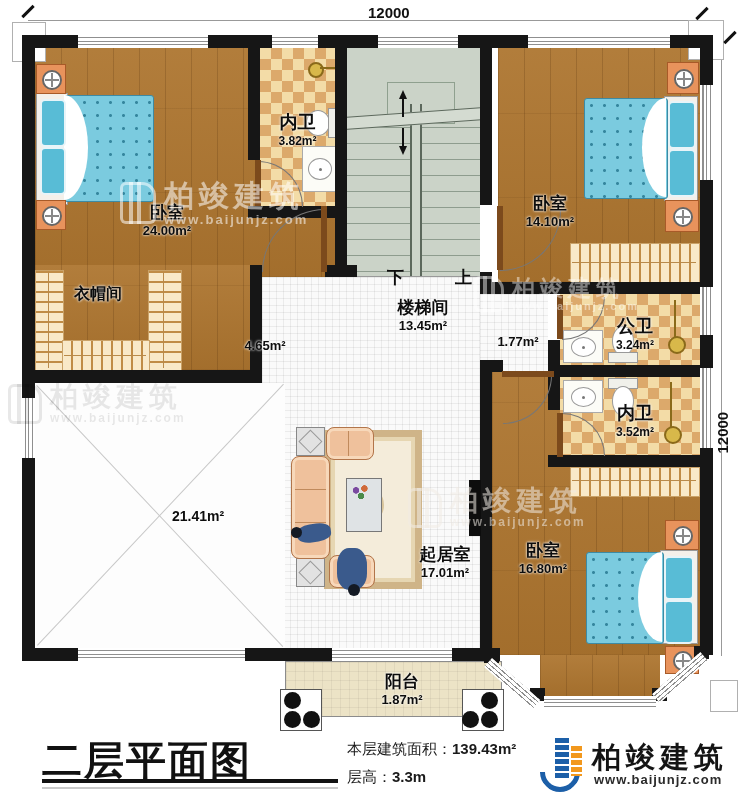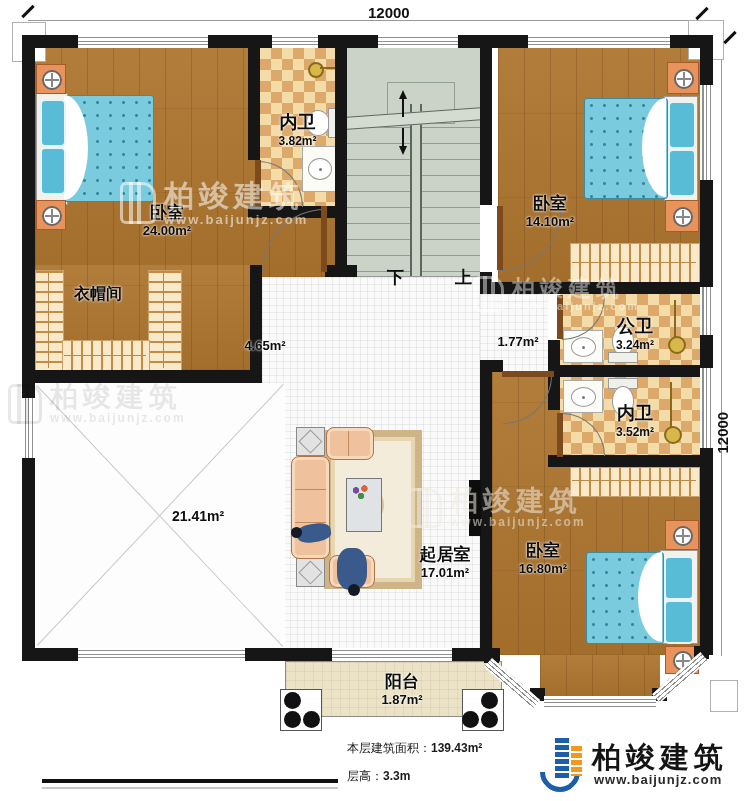--- a/index.html
+++ b/index.html
@@ -92,21 +92,21 @@
   
   .wm{position:absolute;display:flex;align-items:center;gap:8px;z-index:50;pointer-events:none;}
   .wm-icon{display:inline-block;border:3px solid currentColor;border-radius:6px 14px 6px 6px;
            background:linear-gradient(90deg,transparent 0 6px,currentColor 6px 10px,transparent 10px 14px,currentColor 14px 18px,transparent 18px);}
   .wm-name{display:block;font-weight:bold;letter-spacing:5px;line-height:1.05;}
   .wm-site{display:block;font-weight:bold;letter-spacing:2px;}
   
   .tb-title{position:absolute;font-size:40px;font-weight:bold;color:#111;letter-spacing:2px;z-index:60;}
   .tb-scale{position:absolute;font-size:32px;color:#111;z-index:60;}
   .tb-rule{position:absolute;z-index:60;}
-  .tb-row{position:absolute;font-size:12px;color:#1a1a1a;z-index:60;}
+  .tb-row{position:absolute;font-size:15px;color:#1a1a1a;z-index:60;}
   .logo{position:absolute;width:48px;height:56px;z-index:60;}
   .logo-swoosh{position:absolute;left:0;top:16px;width:30px;height:30px;border:5px solid;
                border-color:#1c5fa8 transparent transparent #1c5fa8;border-radius:50%;transform:rotate(-135deg);}
   .logo-b1{position:absolute;left:15px;top:2px;width:14px;height:40px;background:#1c5fa8;
            background-image:repeating-linear-gradient(180deg,transparent 0 5px,#fff 5px 7px);}
   .logo-b2{position:absolute;left:31px;top:10px;width:11px;height:30px;background:#f2981d;
            background-image:repeating-linear-gradient(180deg,transparent 0 5px,#fff 5px 7px);}
   .brand-name{position:absolute;font-size:29px;font-weight:bold;color:#141414;letter-spacing:5px;z-index:60;}
   .brand-site{position:absolute;font-size:13px;font-weight:bold;color:#2a2a2a;letter-spacing:1px;z-index:60;}
 </style>
@@ -312,20 +312,24 @@
   <div class="leaf" style="left:502px;top:371px;width:52px;height:6px"></div>
 
   <div class="rlabel" style="left:107px;top:203px;width:120px">
     <div class="rname">卧室</div>
     <div class="rarea">24.00m²</div>
   </div>
   <div class="rlabel" style="left:255px;top:112px;width:85px">
     <div class="rname-sm">内卫</div>
     <div class="rarea-sm">3.82m²</div>
   </div>
+  <div class="rlabel" style="left:378px;top:298px;width:90px">
+    <div class="rname">楼梯间</div>
+    <div class="rarea">13.45m²</div>
+  </div>
   <div class="rlabel" style="left:512px;top:194px;width:76px">
     <div class="rname">卧室</div>
     <div class="rarea">14.10m²</div>
   </div>
   <div class="rlabel" style="left:53px;top:284px;width:90px">
     <div class="rname" style="font-size:16px">衣帽间</div>
   </div>
   <div class="rlabel" style="left:225px;top:338px;width:80px">
     <div class="rarea">4.65m²</div>
   </div>
@@ -380,20 +384,21 @@
     </span>
   </div>
   <div class="wm" style="left:408px;top:486px;color:rgba(240,235,228,.55)">
     <span class="wm-icon" style="width:28px;height:34px"></span>
     <span class="wm-text">
       <span class="wm-name" style="font-size:28px">柏竣建筑</span>
       <span class="wm-site" style="font-size:12px">www.baijunjz.com</span>
     </span>
   </div>
 
+  <div class="tb-title" style="left:42px;top:733px">二层平面图</div>
   <div class="tb-rule" style="left:42px;top:779px;width:296px;height:4px;background:#111"></div>
   <div class="tb-rule" style="left:42px;top:787px;width:296px;height:2px;background:#c9c9c9"></div>
   <div class="tb-row" style="left:347px;top:740px">
     <span>本层建筑面积：</span><span style="font-weight:bold">139.43m²</span>
   </div>
   <div class="tb-row" style="left:347px;top:768px">
     <span>层高：</span><span style="font-weight:bold">3.3m</span>
   </div>
   <div class="logo" style="left:540px;top:736px">
     <span class="logo-swoosh"></span>

